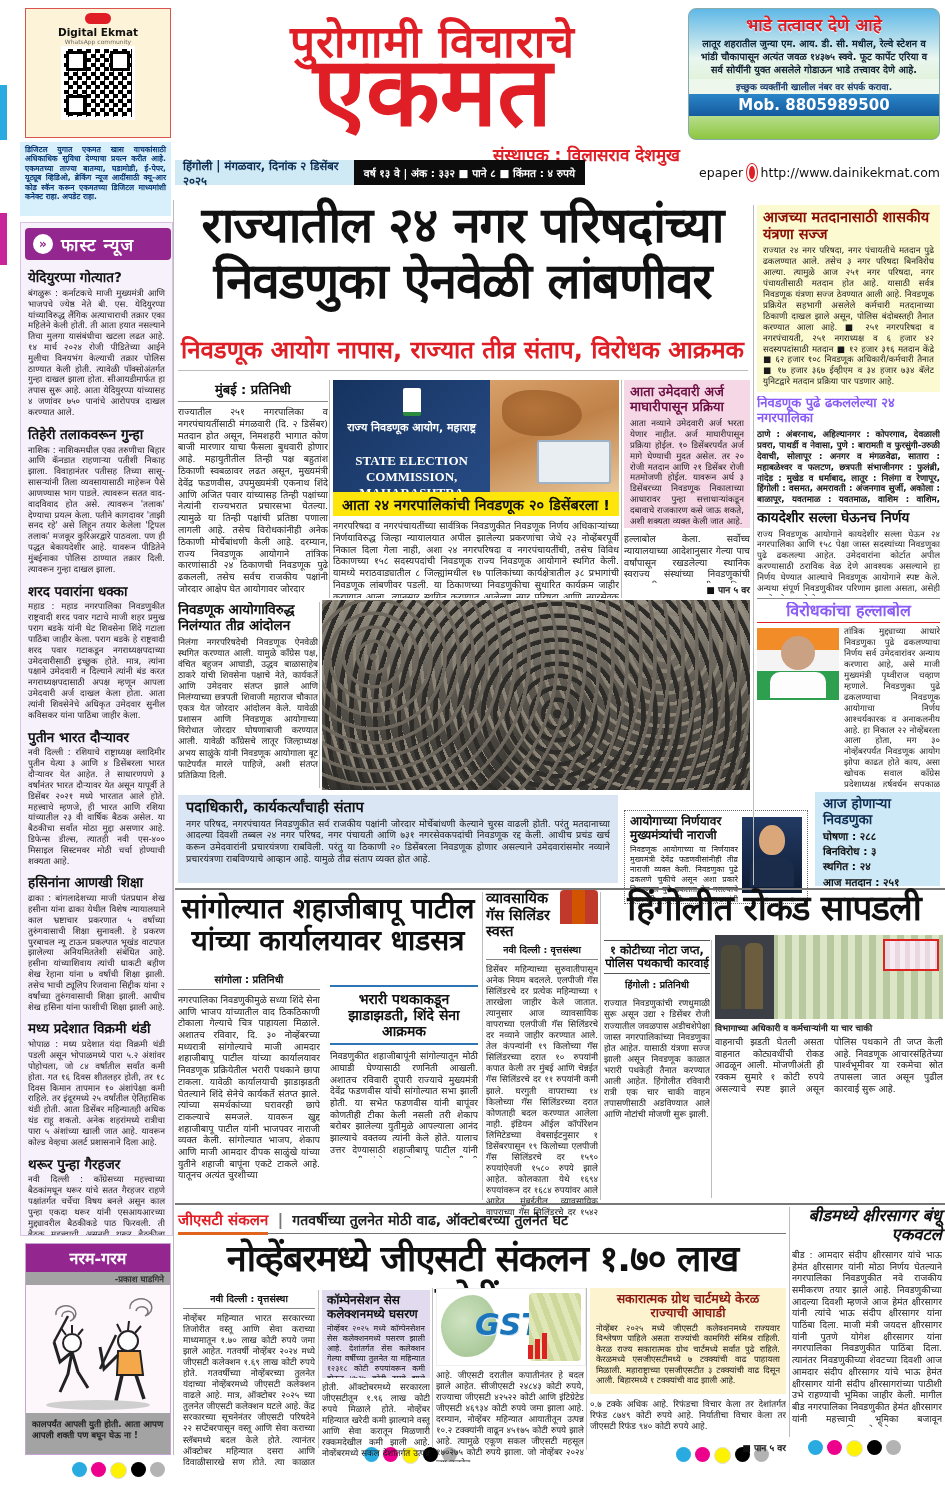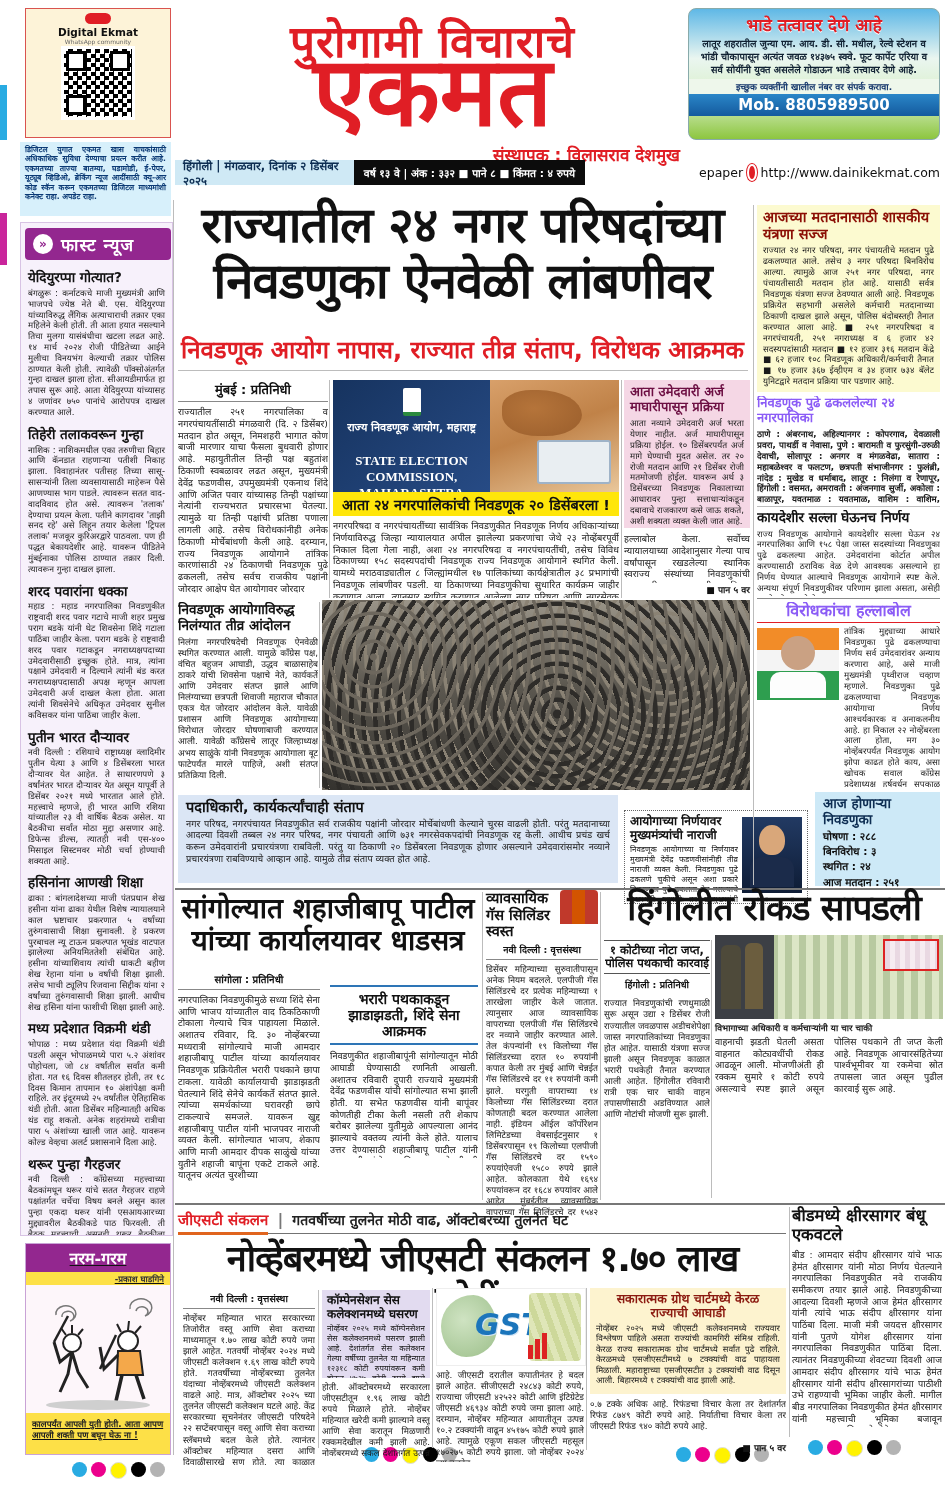--- a/index.html
+++ b/index.html
@@ -20,21 +20,21 @@
            border:1px solid #d8c3e4;padding:0;overflow:hidden;}
   .fn-item{padding:4px 7px 2px 7px;}
   .fn-title{font-weight:bold;font-size:13.5px;line-height:1.1;margin:3px 0 3px 0;}
   .fn-body{font-size:8.6px;line-height:1.26;text-align:justify;color:#222;}
   #fastnews-header{left:25px;top:228px;width:146px;height:32px;background:#93278f;border-radius:4px;
         display:flex;align-items:center;gap:8px;padding:0 8px;box-sizing:border-box;}
   #fastnews-header .badge{width:20px;height:20px;border-radius:50%;background:#fff;color:#93278f;
         font-weight:bold;font-size:12px;line-height:20px;text-align:center;}
   #fastnews-header .t{color:#fff;font-weight:bold;font-size:17px;letter-spacing:1px;}
   
-  #cartoon{left:25px;top:1243px;width:146px;height:212px;border:1px solid #c9a3d6;background:#fde047;box-sizing:border-box;text-decoration:underline;}
+  #cartoon{left:25px;top:1243px;width:146px;height:212px;border:1px solid #c9a3d6;background:#a3a3a3;box-sizing:border-box;}
   #cartoon .bar{background:#93278f;color:#fff;font-weight:bold;font-size:16px;text-align:center;padding:3px 0;}
   #cartoon .by{font-size:8.5px;text-align:right;padding:1px 6px;color:#333;font-weight:bold;}
   #cartoon .cap{font-size:8.6px;font-weight:bold;padding:2px 6px;line-height:1.25;color:#222;}
   
   .boxtitle{font-weight:bold;line-height:1.15;}
   .dots{position:absolute;display:flex;gap:4px;}
   .dots i{width:15px;height:15px;border-radius:50%;display:block;}
   .photo-ph{position:absolute;overflow:hidden;}
 </style>
 </head>
@@ -324,21 +324,21 @@
   <div class="abs" style="left:590px;top:1288px;width:196px;">
     <div style="background:#fdf3cf;padding:4px 6px;height:106px;box-sizing:border-box;overflow:hidden;">
       <div class="boxtitle" style="font-size:12.5px;color:#8b1a10;text-align:center;margin-bottom:2px;">सकारात्मक ग्रोथ चार्टमध्ये केरळ राज्याची आघाडी</div>
       <div class="body-txt" style="font-size:8.3px;">नोव्हेंबर २०२५ मध्ये जीएसटी कलेक्शनमध्ये राज्यवार विश्लेषण पाहिले असता राज्यांची कामगिरी संमिश्र राहिली. केरळ राज्य सकारात्मक ग्रोथ चार्टमध्ये सर्वांत पुढे राहिले. केरळमध्ये एसजीएसटीमध्ये ७ टक्क्यांची वाढ पाहायला मिळाली. महाराष्ट्राच्या एसजीएसटीत ३ टक्क्यांची वाढ दिसून आली. बिहारमध्ये १ टक्क्यांची वाढ झाली आहे.</div>
     </div>
     <div class="body-txt" style="height:42px;margin-top:5px;font-size:8.7px;">०.७ टक्के अधिक आहे. रिफंडचा विचार केला तर देशांतर्गत रिफंड ८७४९ कोटी रुपये आहे. निर्यातीचा विचार केला तर जीएसटी रिफंड ९४० कोटी रुपये आहे.</div>
     <div class="jump">■ पान ५ वर</div>
   </div>
 
   <div class="abs" style="left:792px;top:1207px;width:150px;">
-    <div class="boxtitle" style="font-size:16.5px;text-align:left;margin-bottom:4px;">बीडमध्ये क्षीरसागर बंधू एकवटले</div>
+    <div class="boxtitle" style="font-size:16.5px;text-align:right;margin-bottom:4px;font-style:italic;">बीडमध्ये क्षीरसागर बंधू एकवटले</div>
     <div class="body-txt" style="height:178px;font-size:9.2px;">बीड : आमदार संदीप क्षीरसागर यांचे भाऊ हेमंत क्षीरसागर यांनी मोठा निर्णय घेतल्याने नगरपालिका निवडणुकीत नवे राजकीय समीकरण तयार झाले आहे. निवडणुकीच्या आदल्या दिवशी म्हणजे आज हेमंत क्षीरसागर यांनी त्यांचे भाऊ संदीप क्षीरसागर यांना पाठिंबा दिला. माजी मंत्री जयदत्त क्षीरसागर यांनी पुतणे योगेश क्षीरसागर यांना नगरपालिका निवडणुकीत पाठिंबा दिला. त्यानंतर निवडणुकीच्या शेवटच्या दिवशी आज आमदार संदीप क्षीरसागर यांचे भाऊ हेमंत क्षीरसागर यांनी संदीप क्षीरसागरांच्या पाठीशी उभे राहण्याची भूमिका जाहीर केली. मागील बीड नगरपालिका निवडणुकीत हेमंत क्षीरसागर यांनी महत्त्वाची भूमिका बजावून उपनगराध्यक्षपद मिळवले होते.</div>
   </div>
 
   <div class="vrule" style="left:173px;top:200px;height:1255px;"></div>
   <div class="vrule" style="left:329px;top:380px;height:218px;"></div>
   <div class="vrule" style="left:621px;top:380px;height:218px;"></div>
   <div class="vrule" style="left:319px;top:602px;height:186px;"></div>
   <div class="vrule" style="left:753px;top:205px;height:680px;"></div>
   <div class="vrule" style="left:482px;top:892px;height:308px;"></div>
   <div class="vrule" style="left:600px;top:892px;height:308px;"></div>

